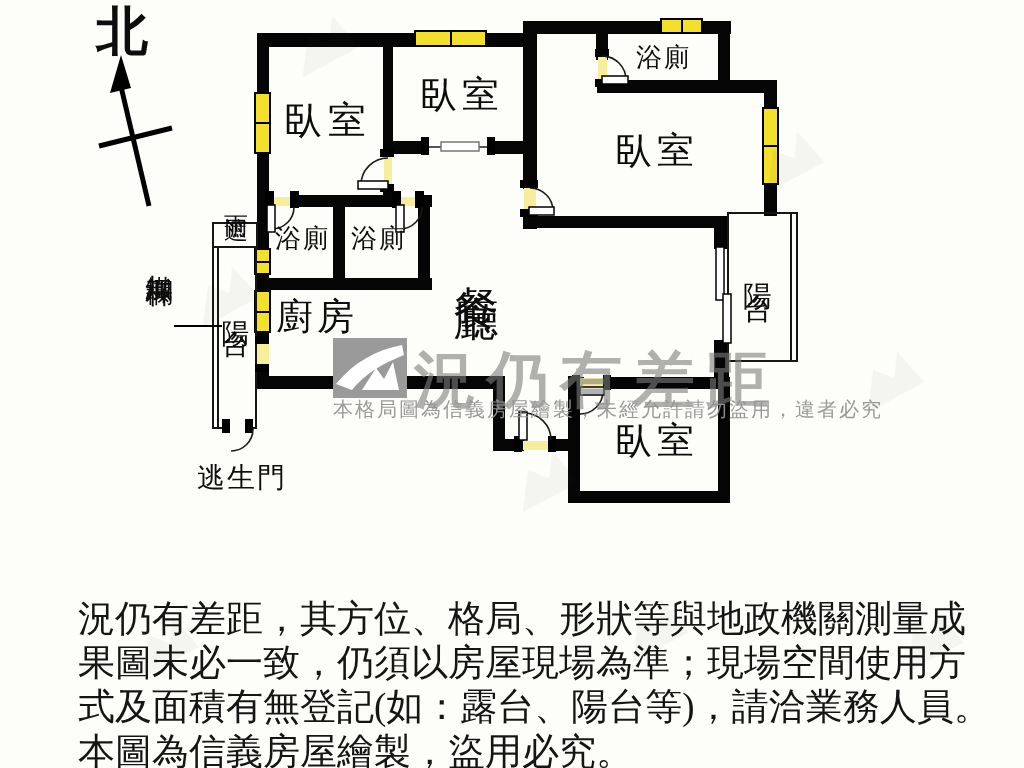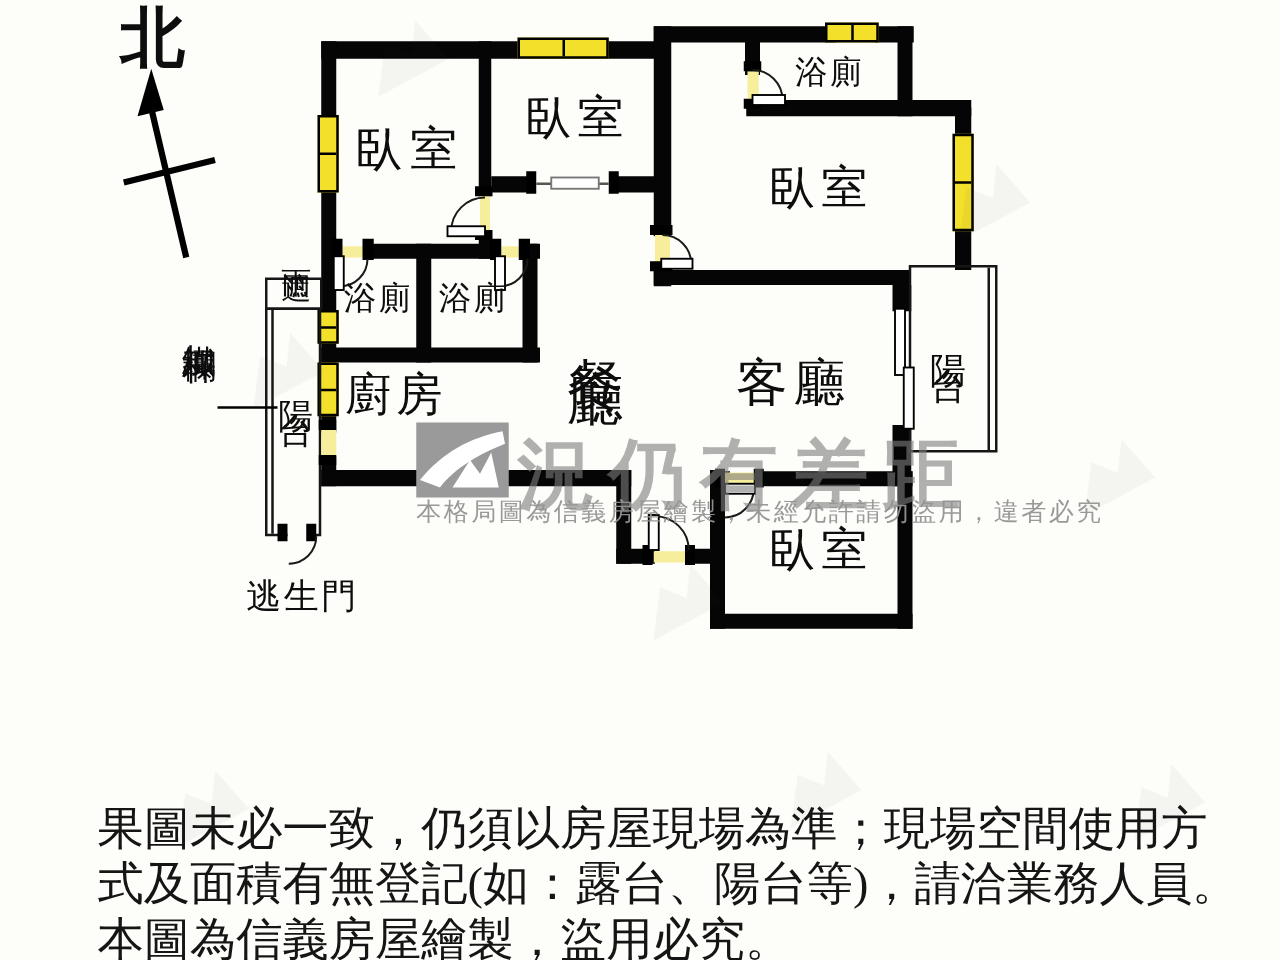--- a/index.html
+++ b/index.html
@@ -175,34 +175,34 @@
   </svg>
 
   <span class="lbl" style="left:284px;top:101px;font-size:38px;letter-spacing:6px">臥室</span>
   <span class="lbl" style="left:420px;top:76px;font-size:37px;letter-spacing:5px">臥室</span>
   <span class="lbl" style="left:615px;top:132px;font-size:37px;letter-spacing:5px">臥室</span>
   <span class="lbl" style="left:615px;top:422px;font-size:37px;letter-spacing:5px">臥室</span>
   <span class="lbl" style="left:275px;top:226px;font-size:26px;letter-spacing:2px">浴廁</span>
   <span class="lbl" style="left:351px;top:226px;font-size:26px;letter-spacing:2px">浴廁</span>
   <span class="lbl" style="left:636px;top:45px;font-size:26px;letter-spacing:2px">浴廁</span>
   <span class="lbl vert" style="left:453px;top:250px;font-size:45px;letter-spacing:8px">餐廳</span>
-  <span class="lbl" style="left:589px;top:286px;font-size:41px;letter-spacing:5px">客廳</span>
   <span class="lbl" style="left:276px;top:298px;font-size:37px;letter-spacing:4px">廚房</span>
   <span class="lbl vert" style="left:743px;top:261px;font-size:29px;letter-spacing:10px">陽台</span>
   <span class="lbl vert" style="left:221px;top:299px;font-size:28px;letter-spacing:8px">陽台</span>
   <span class="lbl vert" style="left:224px;top:197px;font-size:24px;letter-spacing:1px">雨遮</span>
   <span class="lbl vert" style="left:145px;top:253px;font-size:27px;letter-spacing:2px">加鐵欄杆</span>
   <span class="lbl" style="left:197px;top:464px;font-size:28px;letter-spacing:2px">逃生門</span>
   <span class="lbl" style="left:96px;top:6px;font-size:52px;font-weight:600">北</span>
 
   <svg class="svgov" width="1024" height="768" viewBox="0 0 1024 768">
     <rect x="333" y="338" width="74" height="60" fill="#9a9a9a"></rect>
     <path d="M336 384 C354 362 376 350 402 345 L404 355 C384 363 364 374 352 390 Z" fill="#fff"></path>
     <path d="M362 390 L376 368 L384 379 L393 362 L399 390 Z" fill="#fff"></path>
   </svg>
   <span class="wm-brand" style="left:414px;top:338px;font-size:62px;letter-spacing:11px">況仍有差距</span>
   <span class="wm-notice" style="left:333px;top:396px;font-size:20px;letter-spacing:2px">本格局圖為信義房屋繪製，未經允許請勿盜用，違者必究</span>
 
+  <div class="disc" style="left:78px;top:594px;font-size:37px">況仍有差距，其方位、格局、形狀等與地政機關測量成</div>
   <div class="disc" style="left:78px;top:682px;font-size:37px">式及面積有無登記(如：露台、陽台等)，請洽業務人員。</div>
   <div class="disc" style="left:78px;top:638px;font-size:37px">果圖未必一致，仍須以房屋現場為準；現場空間使用方</div>
   <div class="disc" style="left:78px;top:727px;font-size:37px">本圖為信義房屋繪製，盜用必究。</div>
 
 </div>
 
 </body></html>

